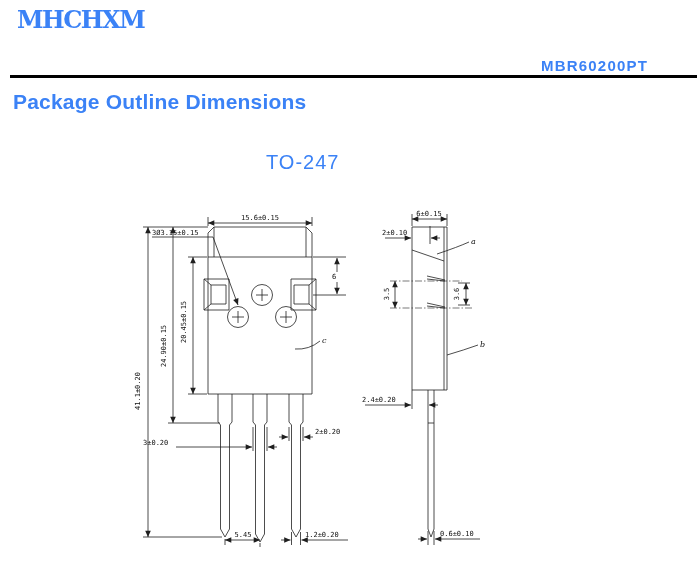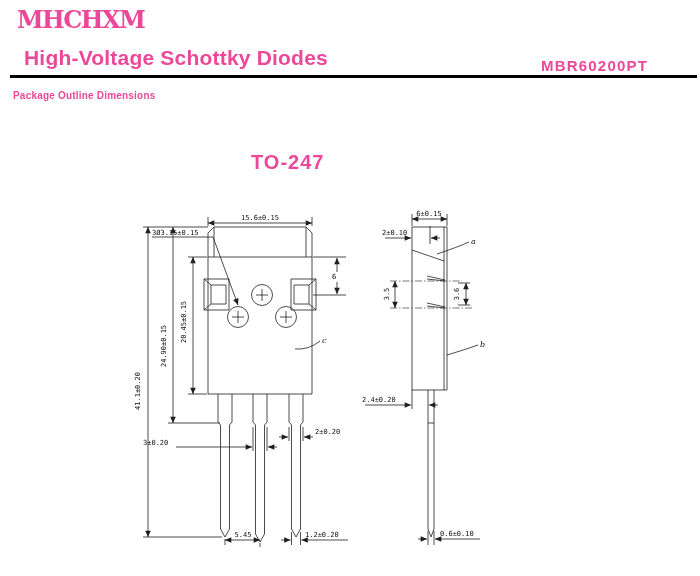--- a/index.html
+++ b/index.html
@@ -1,38 +1,37 @@
 <!DOCTYPE html>
 <html><head>
 <meta charset="utf-8">
 <style>
   html,body{margin:0;padding:0;background:#fff;}
   .page{position:relative;width:700px;height:576px;background:#ffffff;overflow:hidden;
-        font-family:"Liberation Sans",sans-serif;color:#ec4899;}
+        font-family:"Liberation Sans",sans-serif;color:#3b82f6;}
   .logo{position:absolute;left:17px;top:5px;font-family:"DejaVu Serif",serif;
         font-weight:bold;font-size:24px;letter-spacing:-1.5px;transform:scaleY(1.02);}
   .doc-title{position:absolute;left:24px;top:46px;font-size:21px;font-weight:bold;letter-spacing:.2px;}
   .part-number{position:absolute;left:541px;top:57px;font-size:15px;font-weight:bold;letter-spacing:1.2px;text-align:right;}
   .rule{position:absolute;left:10px;top:75px;width:687px;height:3px;background:#000;}
-  .section-heading{position:absolute;left:13px;top:90px;font-size:10px;font-weight:bold;letter-spacing:.2px;}
-  .package-name{position:absolute;left:251px;top:151px;font-size:20px;font-weight:bold;letter-spacing:1px;}
+  .section-heading{position:absolute;left:13px;top:90px;font-size:21px;font-weight:bold;letter-spacing:.2px;}
+  .package-name{position:absolute;left:266px;top:151px;font-size:20px;font-weight:normal;letter-spacing:1px;}
   svg.drawing{position:absolute;left:0;top:176px;}
   svg.drawing path,svg.drawing line,svg.drawing circle,svg.drawing rect{
       stroke:#1f1f1f;stroke-width:0.8;fill:none;}
   svg.drawing .cl{stroke-dasharray:7 2 1.5 2;stroke-width:0.6;}
   svg.drawing text{stroke:none;fill:#101010;font-family:"DejaVu Sans Mono",monospace;font-size:7px;}
   svg.drawing text.lbl{font-family:"DejaVu Serif",serif;font-style:italic;font-size:8px;}
 </style>
 </head>
 <body>
 
 <div class="page">
 
   <div class="logo">MHCHXM</div>
-  <div class="doc-title">High-Voltage Schottky Diodes</div>
   <div class="part-number">MBR60200PT</div>
   <div class="rule"></div>
   <div class="section-heading">Package Outline Dimensions</div>
   <div class="package-name">TO-247</div>
 
   <svg class="drawing" width="700" height="400" viewBox="0 0 700 400">
     <defs>
       <marker id="arr" viewBox="0 0 10 10" refX="9" refY="5" markerWidth="10" markerHeight="7" orient="auto-start-reverse" markerUnits="userSpaceOnUse">
         <path d="M0,1 L9,5 L0,9 z" style="fill:#1f1f1f;stroke:none"></path>
       </marker>

